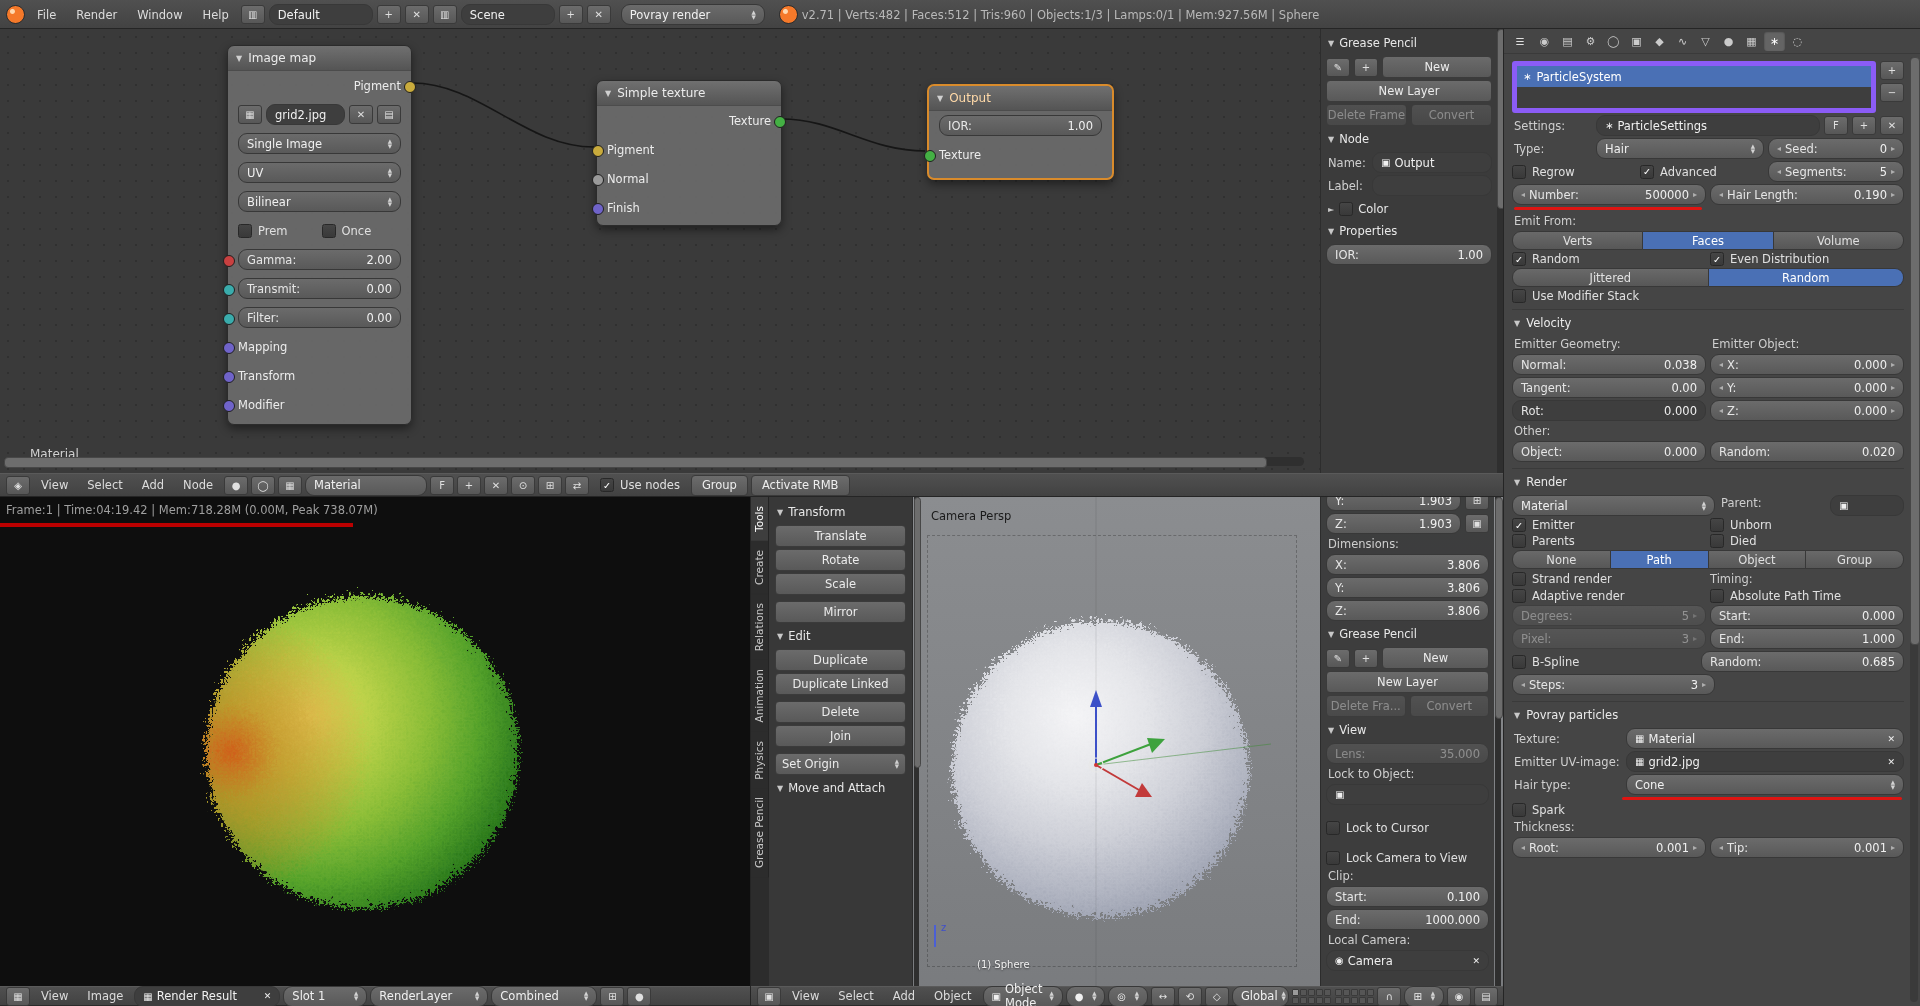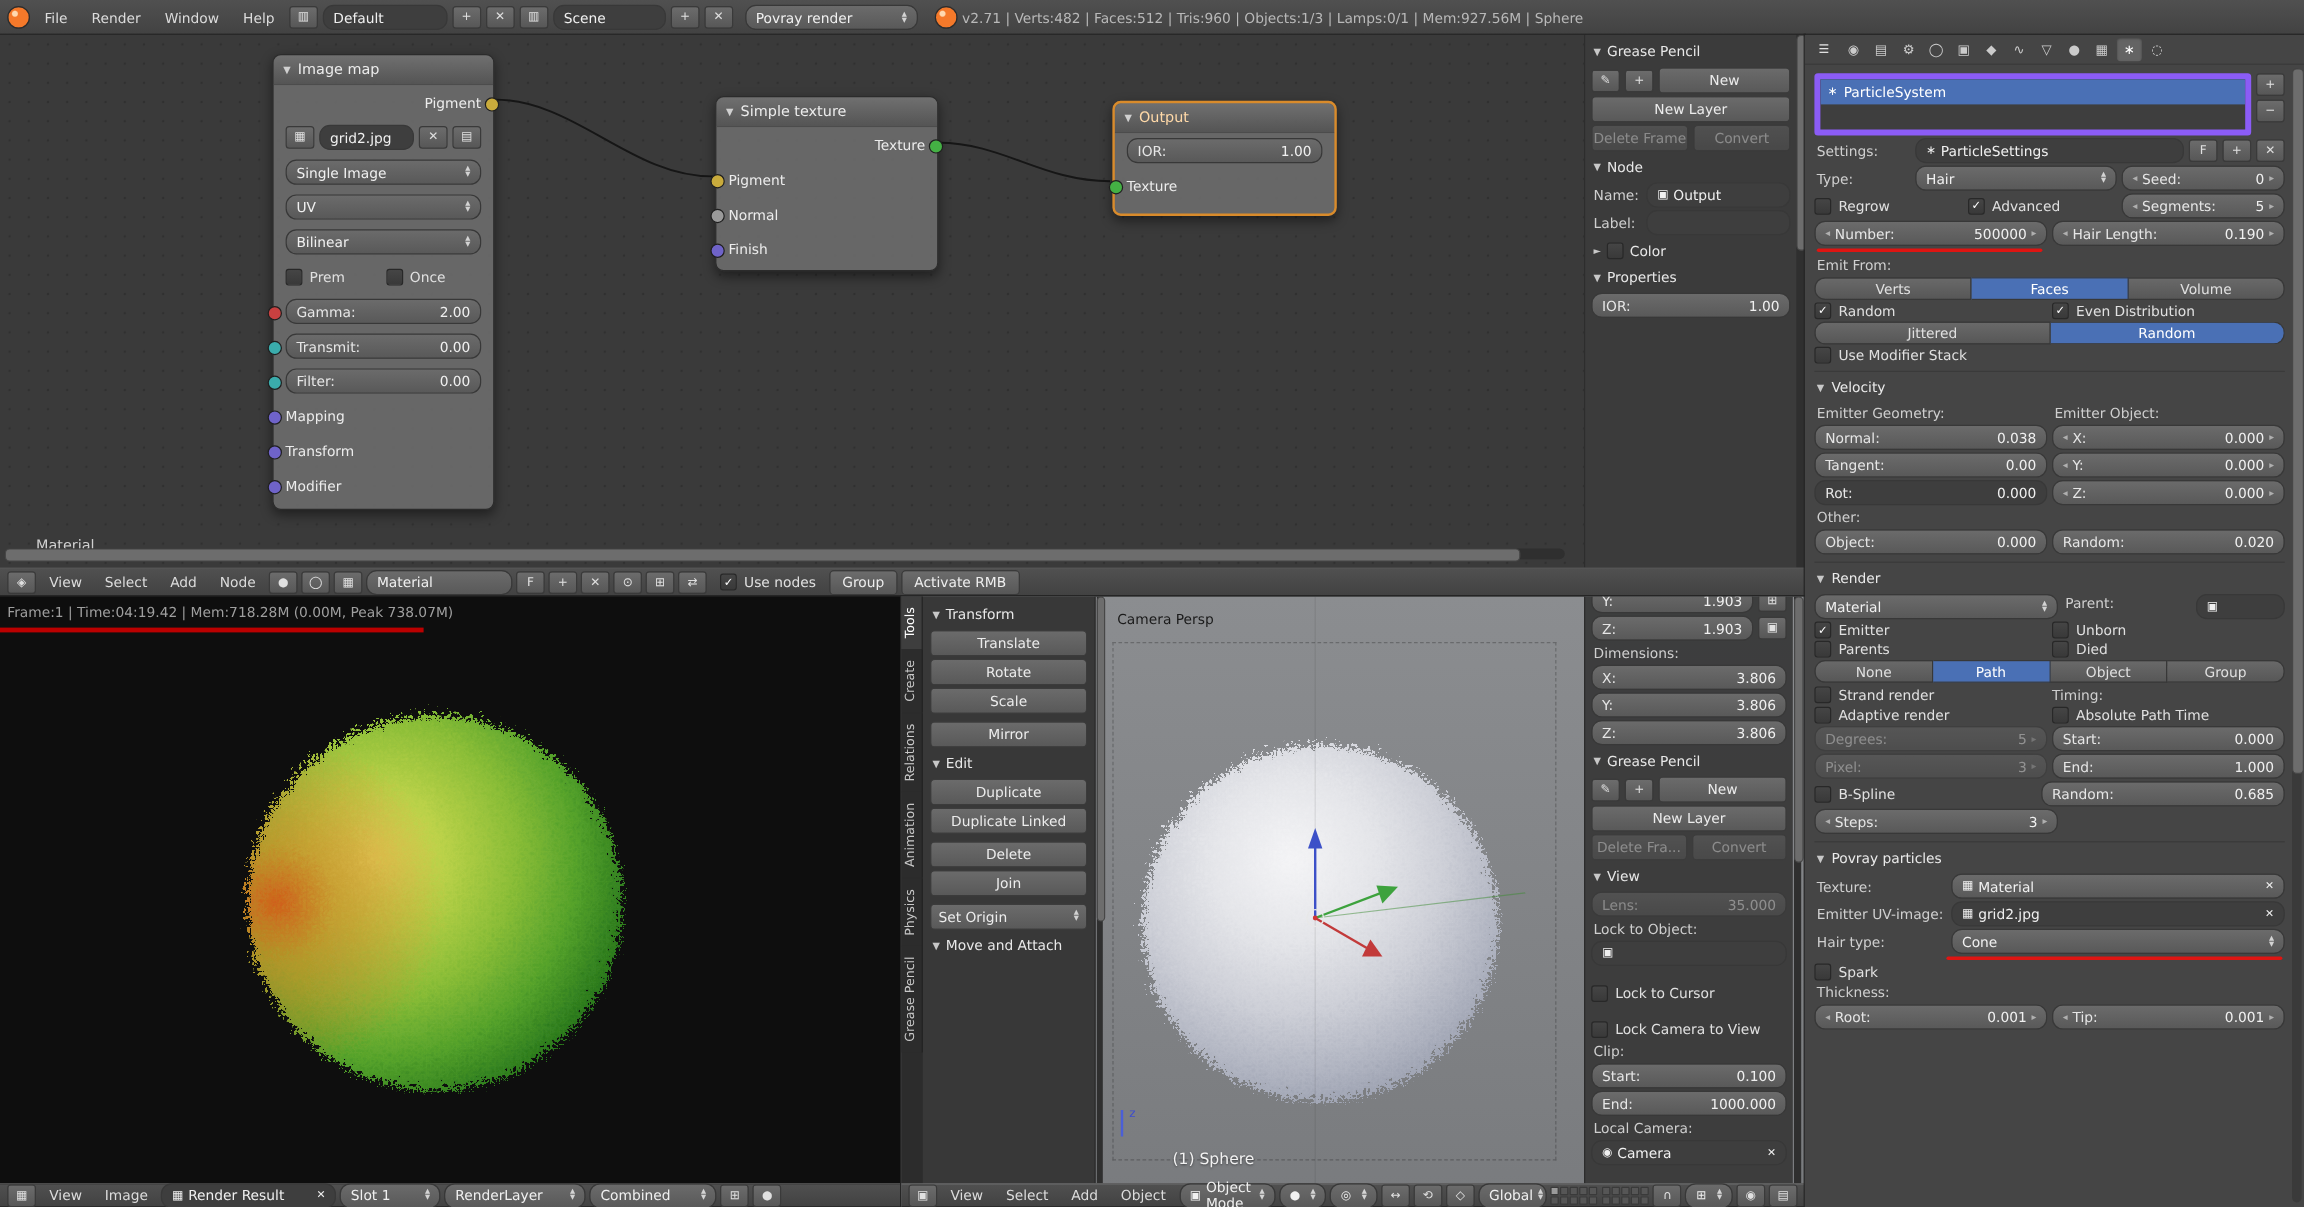--- a/index.html
+++ b/index.html
@@ -395,21 +395,21 @@
     <polygon points="345,193 339,210 351,210" fill="#3c50c8"></polygon>
     <line x1="345" y1="268" x2="400" y2="247" stroke="#3da23d" stroke-width="2"></line>
     <polygon points="414,242 396,241 401,256" fill="#3da23d"></polygon>
     <line x1="345" y1="268" x2="388" y2="293" stroke="#c23a3a" stroke-width="2"></line>
     <polygon points="401,300 384,300 391,286" fill="#c23a3a"></polygon>
     <circle cx="345" cy="268" r="7" fill="none" stroke="#e8e8e8" stroke-width="1.2"></circle>
     <circle cx="345" cy="268" r="2" fill="#d03535"></circle>
   </svg>
 
   <span style="position:absolute;left:180px;top:12px;color:#1a1a1a;font-size:11.5px">Camera Persp</span>
-  <span style="position:absolute;left:226px;top:462px;color:#f2f2f2;font-size:13px;text-shadow:0 1px 2px rgba(0,0,0,.5)">(1) Sphere</span>
+  <span style="position:absolute;left:226px;top:462px;color:#f2f2f2;font-size:10px;text-shadow:0 1px 2px rgba(0,0,0,.5)">(1) Sphere</span>
   <svg width="40" height="40" style="position:absolute;left:172px;top:418px">
     <line x1="12" y1="32" x2="12" y2="10" stroke="#4b5fd6" stroke-width="2"></line>
     <text x="18" y="16" fill="#3e4ecc" font-size="10">z</text>
   </svg>
 
   <div style="position:absolute;left:0;top:0;width:162px;height:489px;background:#383838;border-right:1px solid #2c2c2c;box-sizing:border-box">
     <div style="position:absolute;left:0;top:0;width:18px;height:489px;background:#2c2c2c;display:flex;flex-direction:column">
       <span class="vtab on">Tools</span>
       <span class="vtab">Create</span>
       <span class="vtab">Relations</span>

